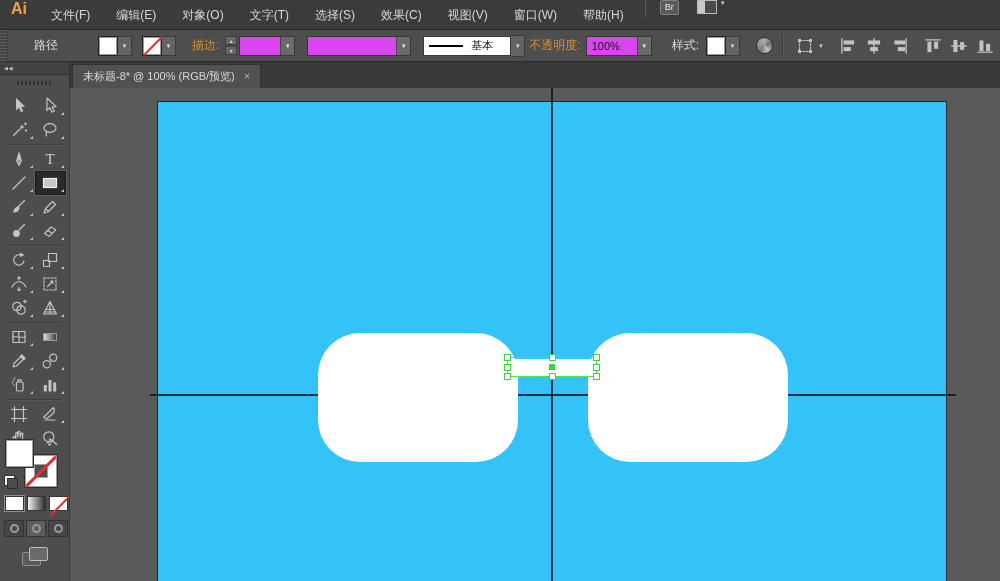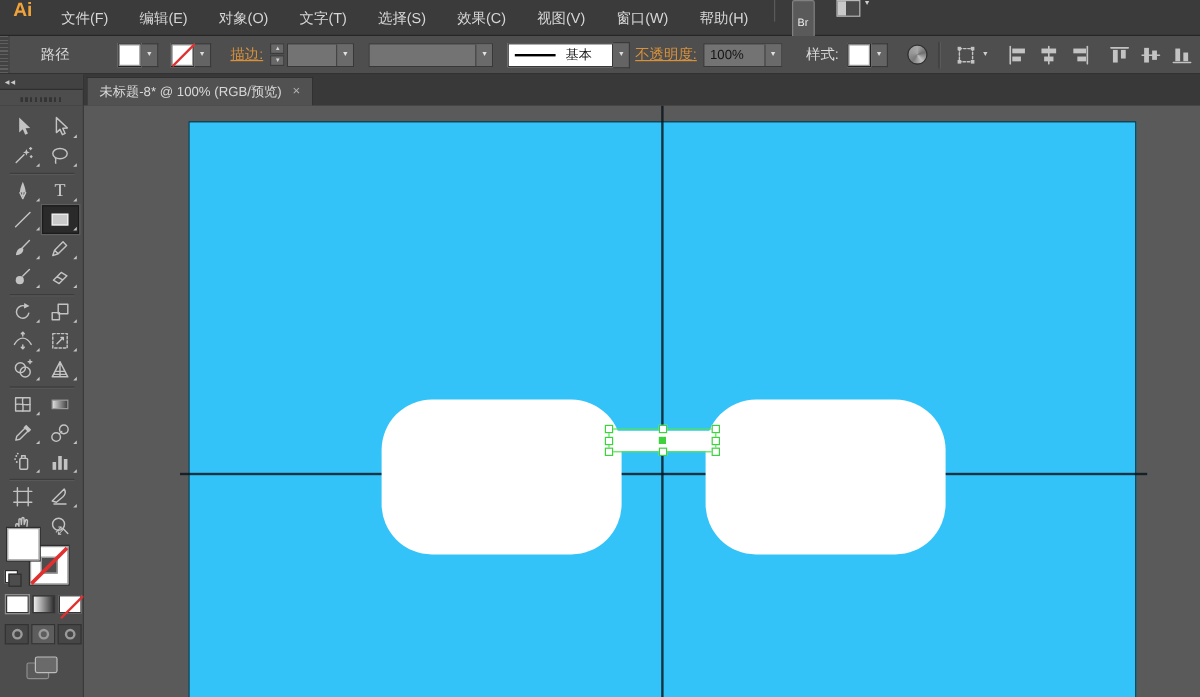--- a/index.html
+++ b/index.html
@@ -5,35 +5,35 @@
   *{box-sizing:border-box;margin:0;padding:0}
   html,body{width:1000px;height:581px;overflow:hidden}
   body{font-family:"Liberation Sans",sans-serif;background:#333}
   .app{position:relative;width:1000px;height:581px;background:#3b3b3b}
 
   
   .menubar{position:absolute;top:0;left:0;right:0;height:30px;background:#3b3b3b;border-bottom:1px solid #262626;display:flex;align-items:flex-start}
   .logo{width:38px;text-align:center;color:#f0a339;font-weight:bold;font-size:16px}
   .menu-item{padding:0 13px;font-size:12px;color:#d6d6d6;line-height:30px;white-space:nowrap}
   .mb-sep{width:1px;height:18px;background:#5a5a5a;margin:0 8px}
-  .br-badge{font-size:9px;color:#ececec;background:#5a5a5a;border:1px solid #818181;border-radius:2px;padding:14px 4px;margin:0 6px;line-height:1}
+  .br-badge{font-size:9px;color:#ececec;background:#5a5a5a;border:1px solid #818181;border-radius:2px;padding:2px 4px;margin:0 6px;line-height:1}
   .ws-icon{width:20px;height:14px;border:1px solid #b9b9b9;background:linear-gradient(90deg,#c9c9c9 0 7px,#4a4a4a 7px);margin-left:12px}
   .ws-arr{color:#cfcfcf;font-size:6px;margin-left:3px}
 
   
   .controlbar{position:absolute;top:30px;left:0;right:0;height:32px;background:#4e4e4e;border-bottom:1px solid #2c2c2c;display:flex;align-items:center;overflow:hidden}
   .cb-grip{width:8px;height:100%;background:repeating-linear-gradient(0deg,#5f5f5f 0 1px,#434343 1px 3px);border-right:1px solid #424242;flex:none}
   .cb-label{font-size:12px;color:#dadada;white-space:nowrap}
-  .cb-link{font-size:12px;color:#d8913c;text-decoration:underline;white-space:nowrap}
+  .cb-link{font-size:12px;color:#d8913c;white-space:nowrap}
   .swatch{width:20px;height:20px;background:#fff;border:1px solid #222;box-shadow:inset 0 0 0 1px #9a9a9a;position:relative;flex:none}
   .slash::after{content:"";position:absolute;left:-3px;top:8px;width:26px;height:2px;background:#e03030;transform:rotate(-45deg)}
   .dd-arrbtn{width:14px;height:20px;background:#646464;border:1px solid #3a3a3a;border-left:none;display:grid;place-items:center;color:#dcdcdc;font-size:6px;flex:none}
   .stepper{display:flex;flex-direction:column;gap:1px;flex:none}
   .step{width:12px;height:9px;background:#686868;border:1px solid #3c3c3c;color:#d6d6d6;font-size:5px;display:grid;place-items:center}
-  .dd{height:20px;display:flex;background:#737373;border:1px solid #383838;flex:none}
+  .dd{height:20px;display:flex;background:#d946ef;border:1px solid #383838;flex:none}
   .dd .val{flex:1;font-size:11px;color:#161616;display:flex;align-items:center;padding:0 5px;overflow:hidden;white-space:nowrap}
   .dd .arr{width:14px;background:#6a6a6a;border-left:1px solid #454545;display:grid;place-items:center;color:#e2e2e2;font-size:6px}
   .brush-dd{background:#fff}
   .stroke-line{width:34px;height:2px;background:#000;margin-right:8px;flex:none}
   .wheel{width:17px;height:17px;border-radius:50%;border:1px solid #2e2e2e;background:conic-gradient(#a8a8a8,#6e6e6e,#c2c2c2,#7a7a7a,#989898,#a8a8a8);flex:none}
   .cb-sep{width:1px;height:22px;background:#3a3a3a;box-shadow:1px 0 0 #5e5e5e;margin:0 9px;flex:none}
   .aln{width:20px;height:20px;display:grid;place-items:center;margin:0 3px;flex:none}
 
   
   .tabrow{position:absolute;top:62px;left:0;right:0;height:26px;background:#393939;display:flex}

